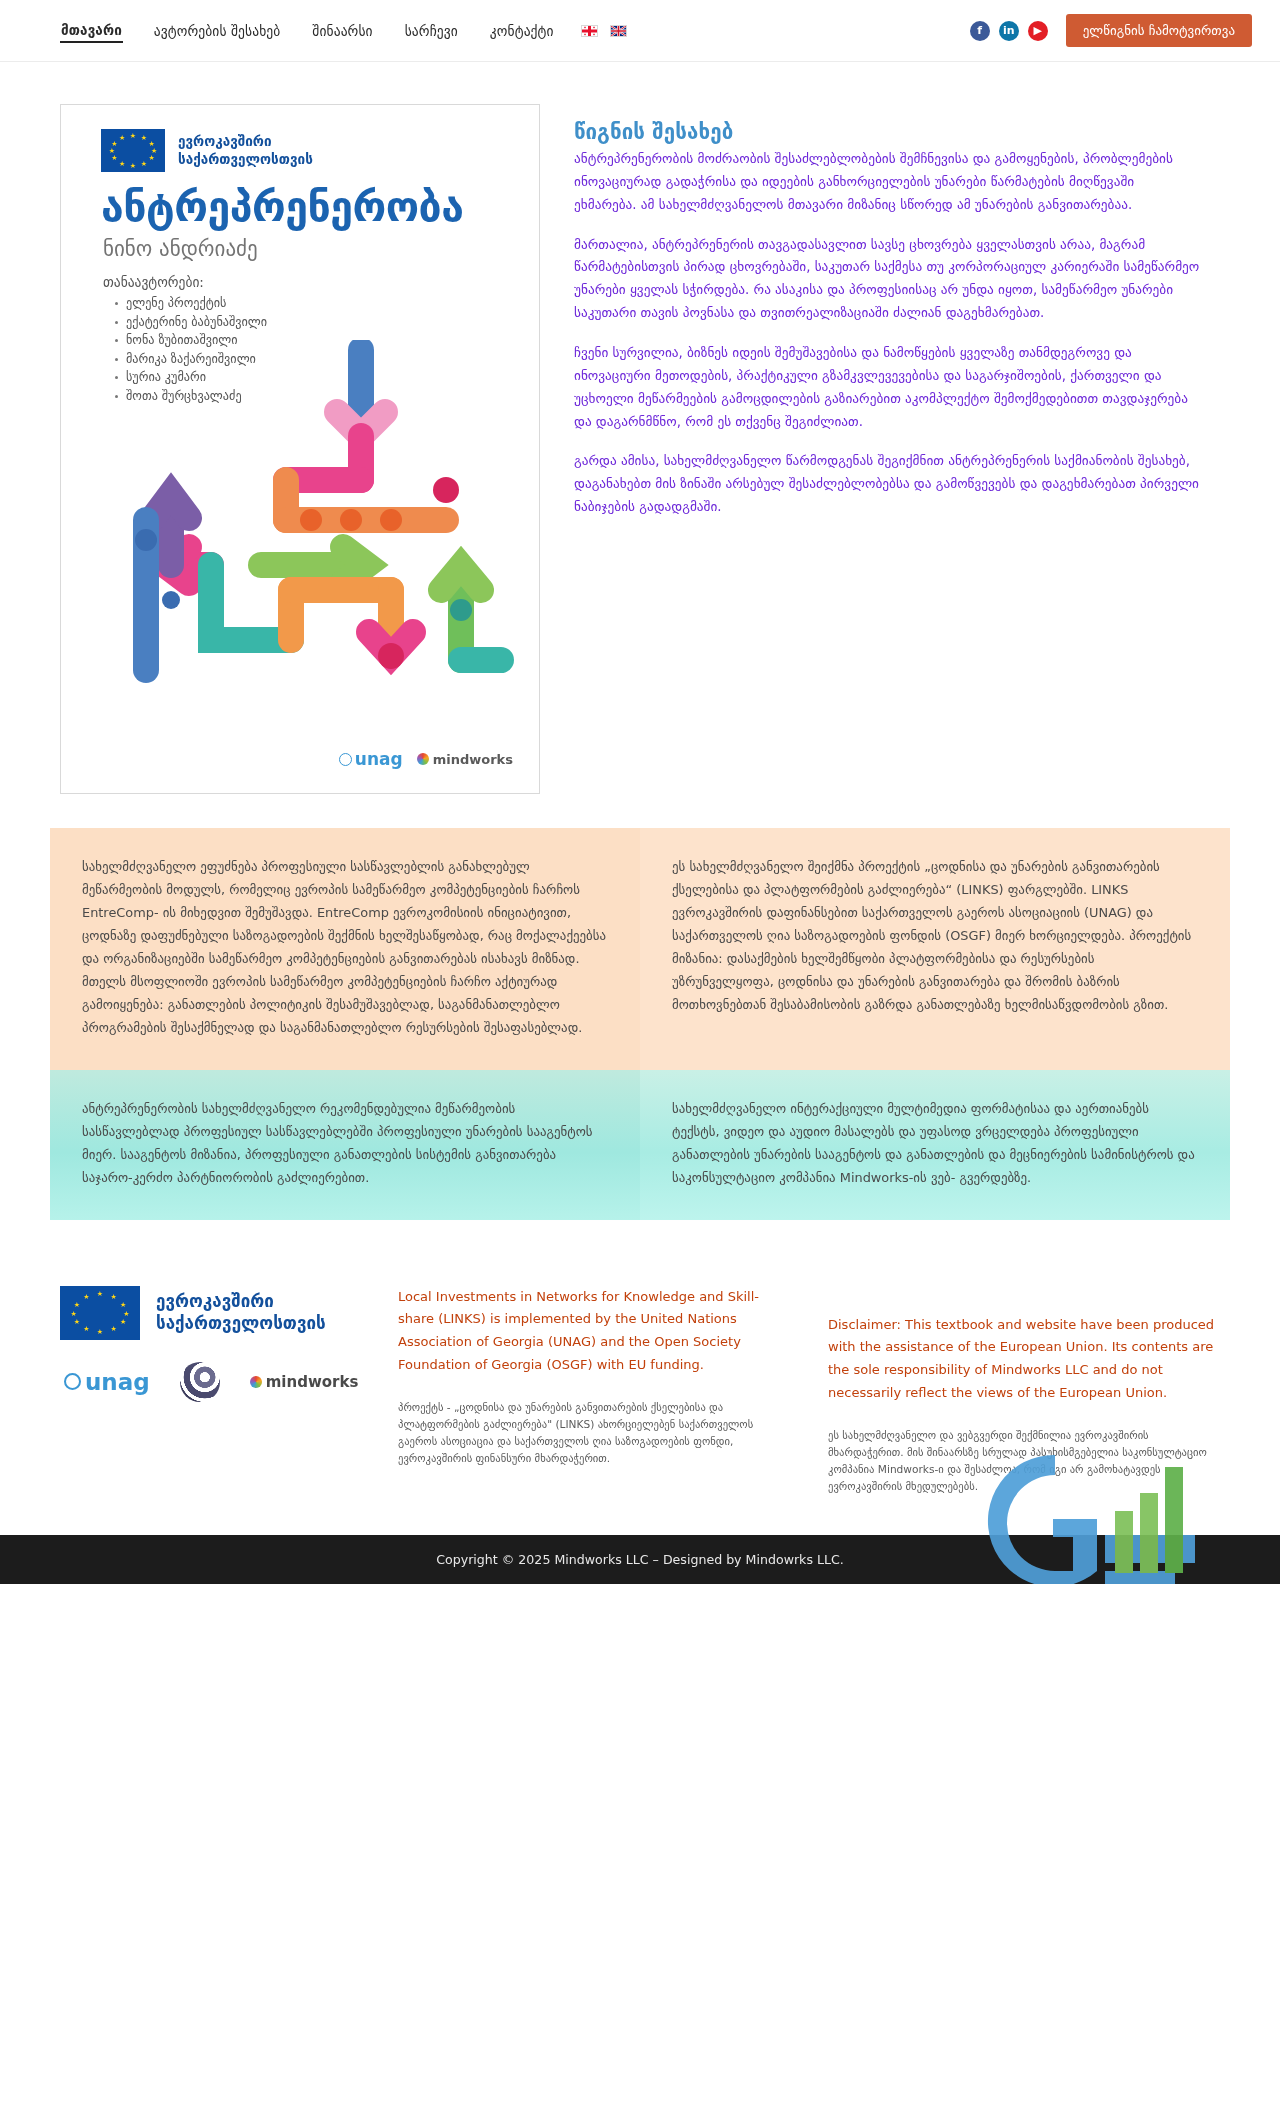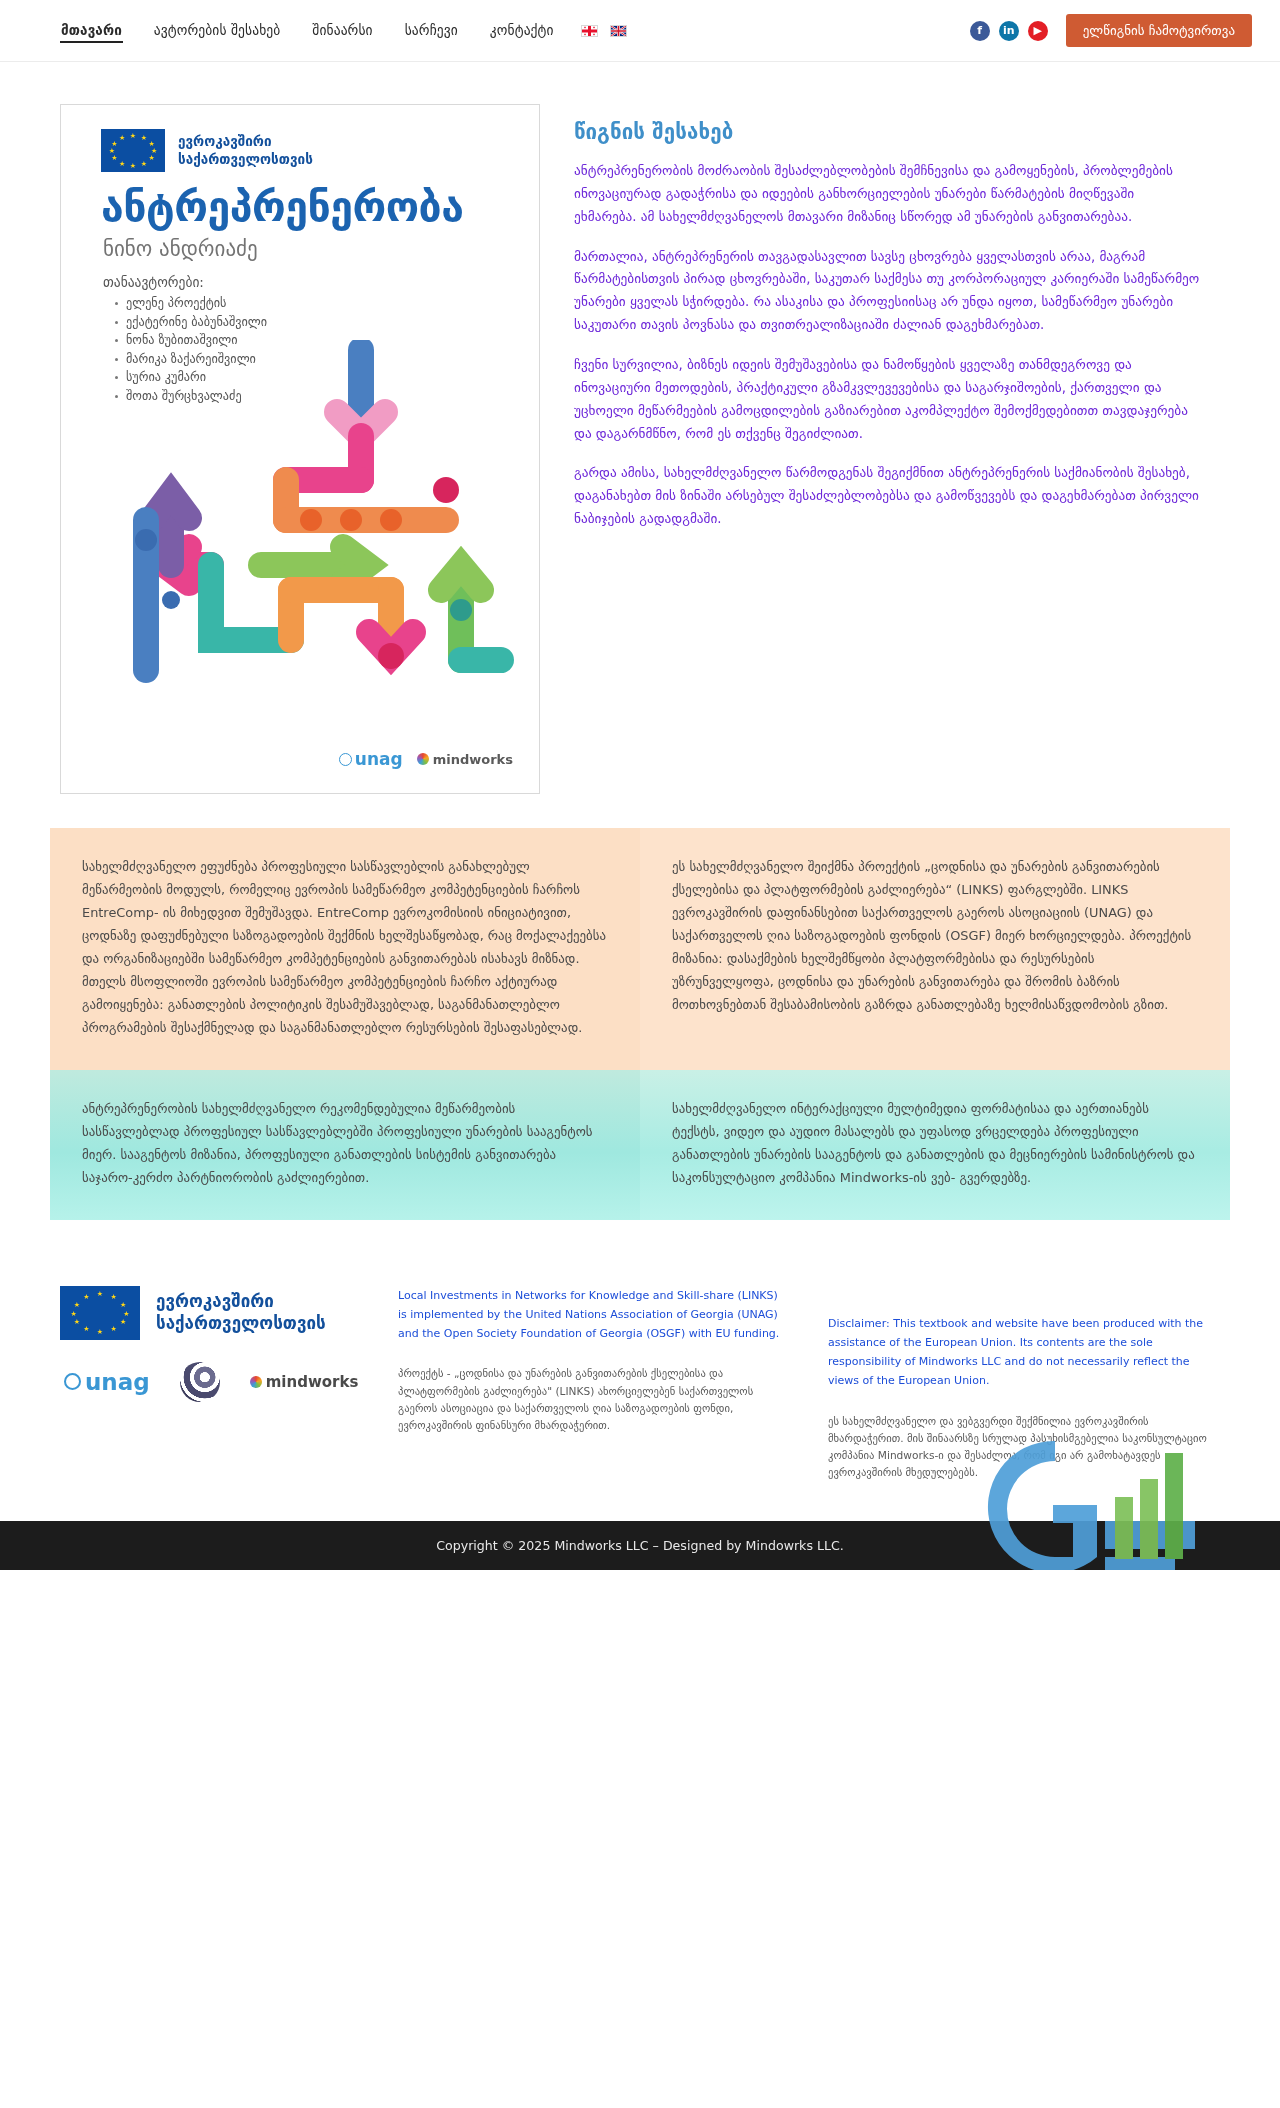--- a/index.html
+++ b/index.html
@@ -8,21 +8,21 @@
   body{
     font-family:"DejaVu Sans","Liberation Sans",sans-serif;
     background:#ffffff;color:#3b3b3b;
     -webkit-font-smoothing:antialiased;
   }
   
   .site-header{
     height:62px;background:#fff;border-bottom:1px solid #ececec;
     display:flex;align-items:center;padding:0 28px 0 60px;position:relative;
   }
-  .main-nav{display:flex;gap:30px;}
+  .main-nav{display:flex;align-items:center;gap:30px;}
   .nav-link{
     font-size:13.5px;color:#2b2b2b;text-decoration:none;
     padding:3px 1px;white-space:nowrap;letter-spacing:.1px;
   }
   .nav-link.active{border-bottom:2px solid #222;font-weight:600;}
   .lang-flags{display:flex;align-items:center;gap:12px;margin-left:26px;}
   .flag{width:17px;height:12px;display:block;border:1px solid #d8d8d8;}
   .header-right{margin-left:auto;display:flex;align-items:center;gap:9px;}
   .social{
     width:20px;height:20px;border-radius:50%;display:flex;
@@ -81,21 +81,21 @@
   }
   .logo-mw{color:#5a5a5a;font-size:13px;font-weight:600;display:flex;align-items:center;gap:4px;}
   .mw-dot{
     width:12px;height:12px;border-radius:50%;
     background:conic-gradient(#e8462f,#f6a623,#7dbf45,#3ba0d8,#9b59b6,#e8462f);
   }
 
   
   .hero-text{flex:1;padding-top:16px;padding-right:20px;}
   .hero-text h2{
-    color:#3f8fc9;font-size:20.5px;font-weight:700;margin-bottom:16px;letter-spacing:.1px;
+    color:#3f8fc9;font-size:20.5px;font-weight:700;margin-bottom:4px;letter-spacing:.1px;
   }
   .hero-text p{
     font-size:13.3px;line-height:1.72;color:#6d28d9;margin-bottom:17px;text-align:left;
   }
 
   
   .info-grid{
     display:grid;grid-template-columns:1fr 1fr;margin:34px 50px 0 50px;
   }
   .info-cell{padding:28px 32px 30px 32px;font-size:12.9px;line-height:1.78;color:#4a4a4a;}
@@ -115,21 +115,21 @@
   .fl-row{display:flex;align-items:center;gap:30px;margin-top:22px;padding-left:4px;}
   .fl-unag{color:#3a97d4;font-size:23px;font-weight:700;display:flex;align-items:center;gap:4px;}
   .fl-unag .ring{width:17px;height:17px;border-radius:50%;border:2px solid #3a97d4;}
   .fl-osgf{
     width:40px;height:40px;border-radius:50%;
     background:radial-gradient(circle at 62% 38%,#fff 0 14%,#6b6b8f 15% 30%,#fff 31% 42%,#4a4a6e 43% 60%,#fff 61% 70%,#3c3c5c 71% 100%);
   }
   .fl-mw{color:#4a4a4a;font-size:15px;font-weight:600;display:flex;align-items:center;gap:4px;}
   .footer-col{flex:1;}
   .footer-col p.en{
-    font-size:11px;line-height:1.75;color:#1d4ed8;margin-bottom:22px;
+    font-size:13px;line-height:1.75;color:#c2410c;margin-bottom:22px;
   }
   .footer-col p.ka{font-size:10.6px;line-height:1.62;color:#5a5a5a;}
   .footer-right{position:relative;margin-top:28px;}
   .ge-watermark{
     position:absolute;right:-10px;bottom:-120px;width:270px;height:170px;
     opacity:.92;pointer-events:none;
   }
   .ge-label{
     position:absolute;right:6px;bottom:-128px;color:#5aa7dd;
     font-size:17px;letter-spacing:1.5px;

